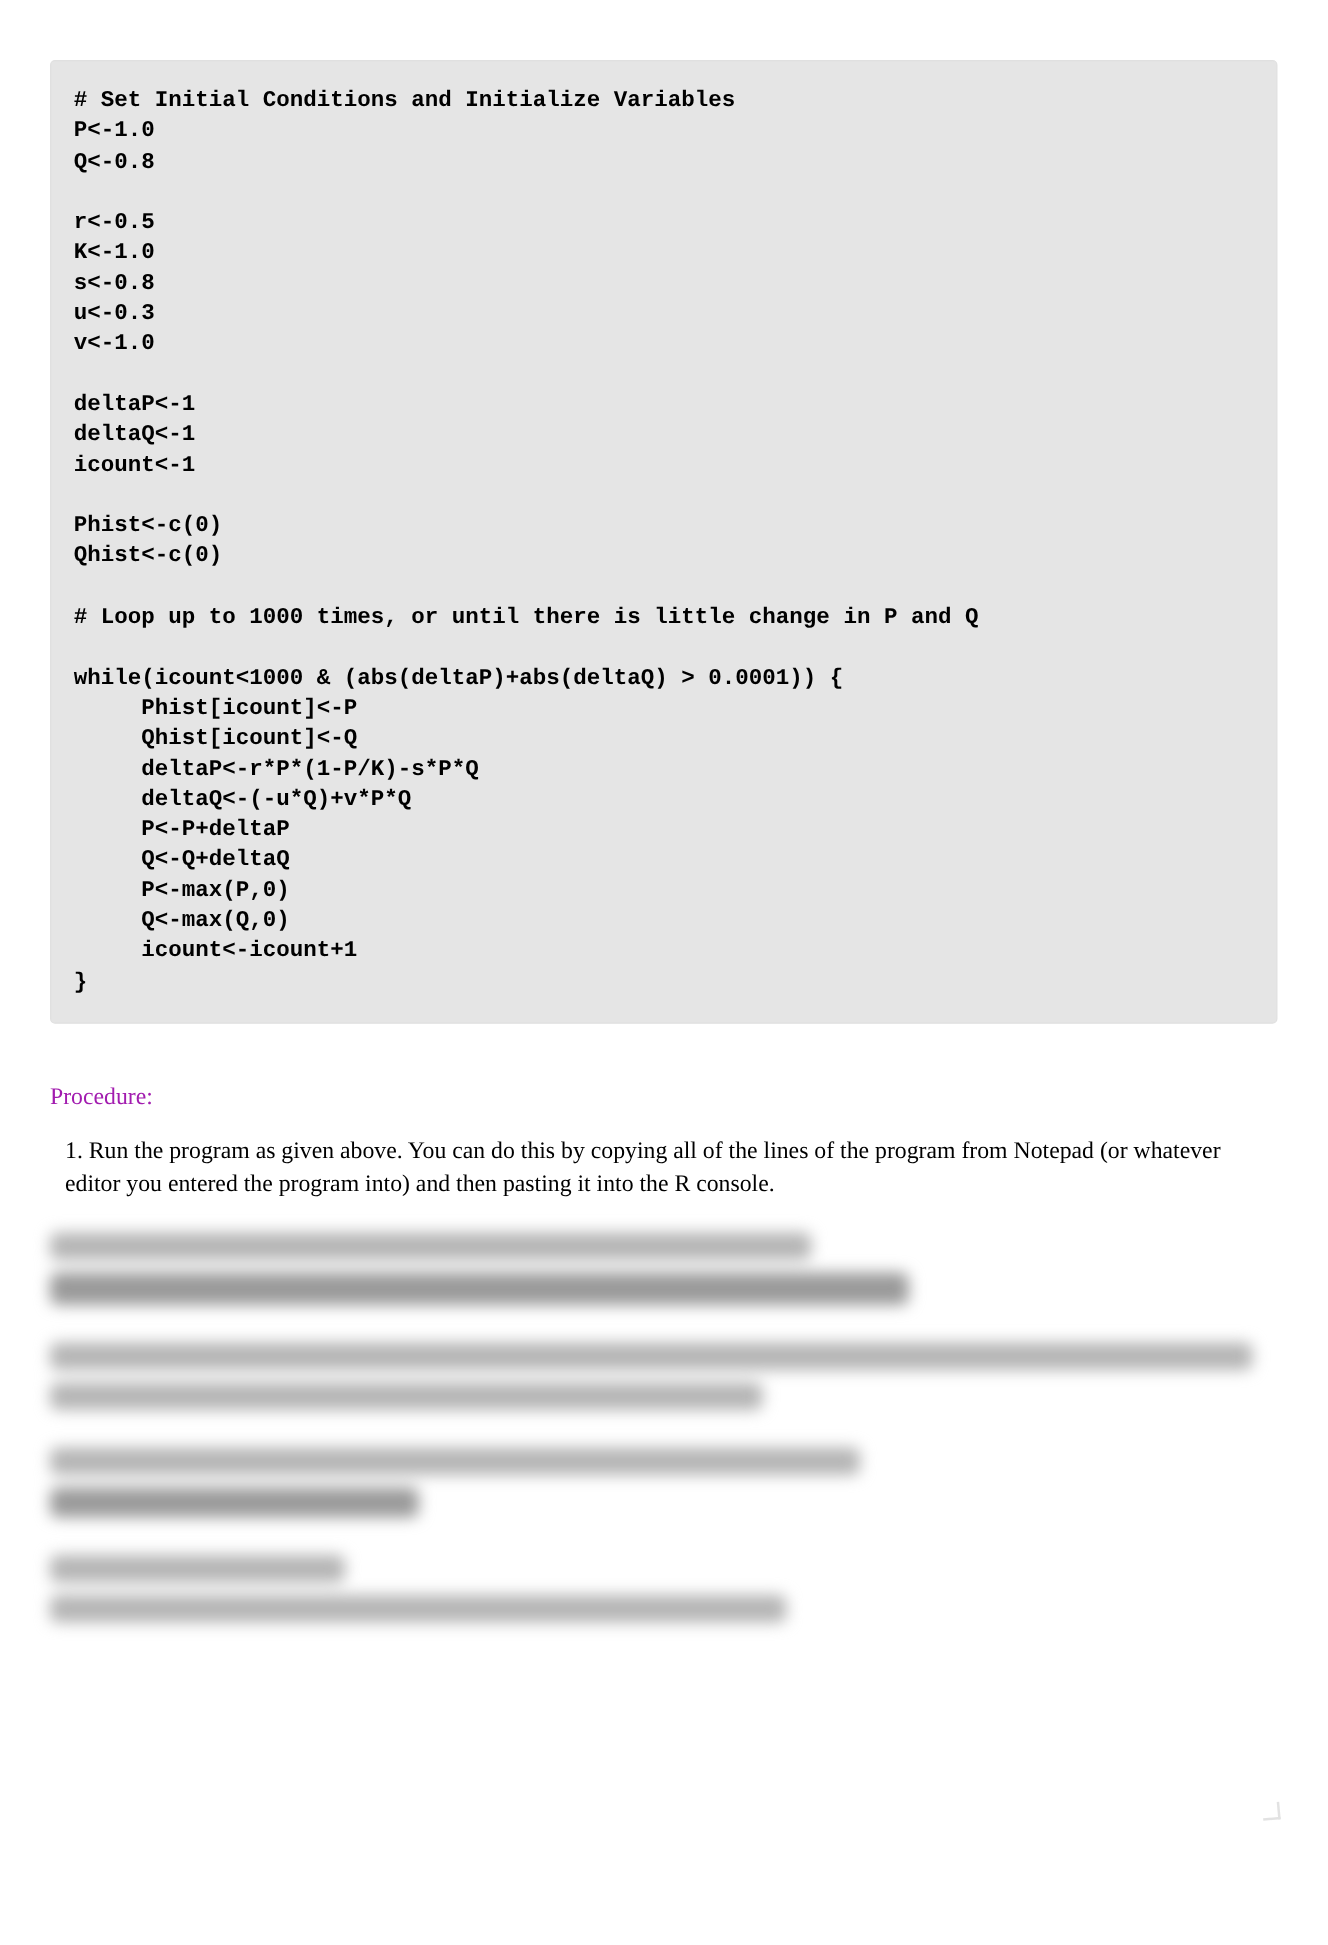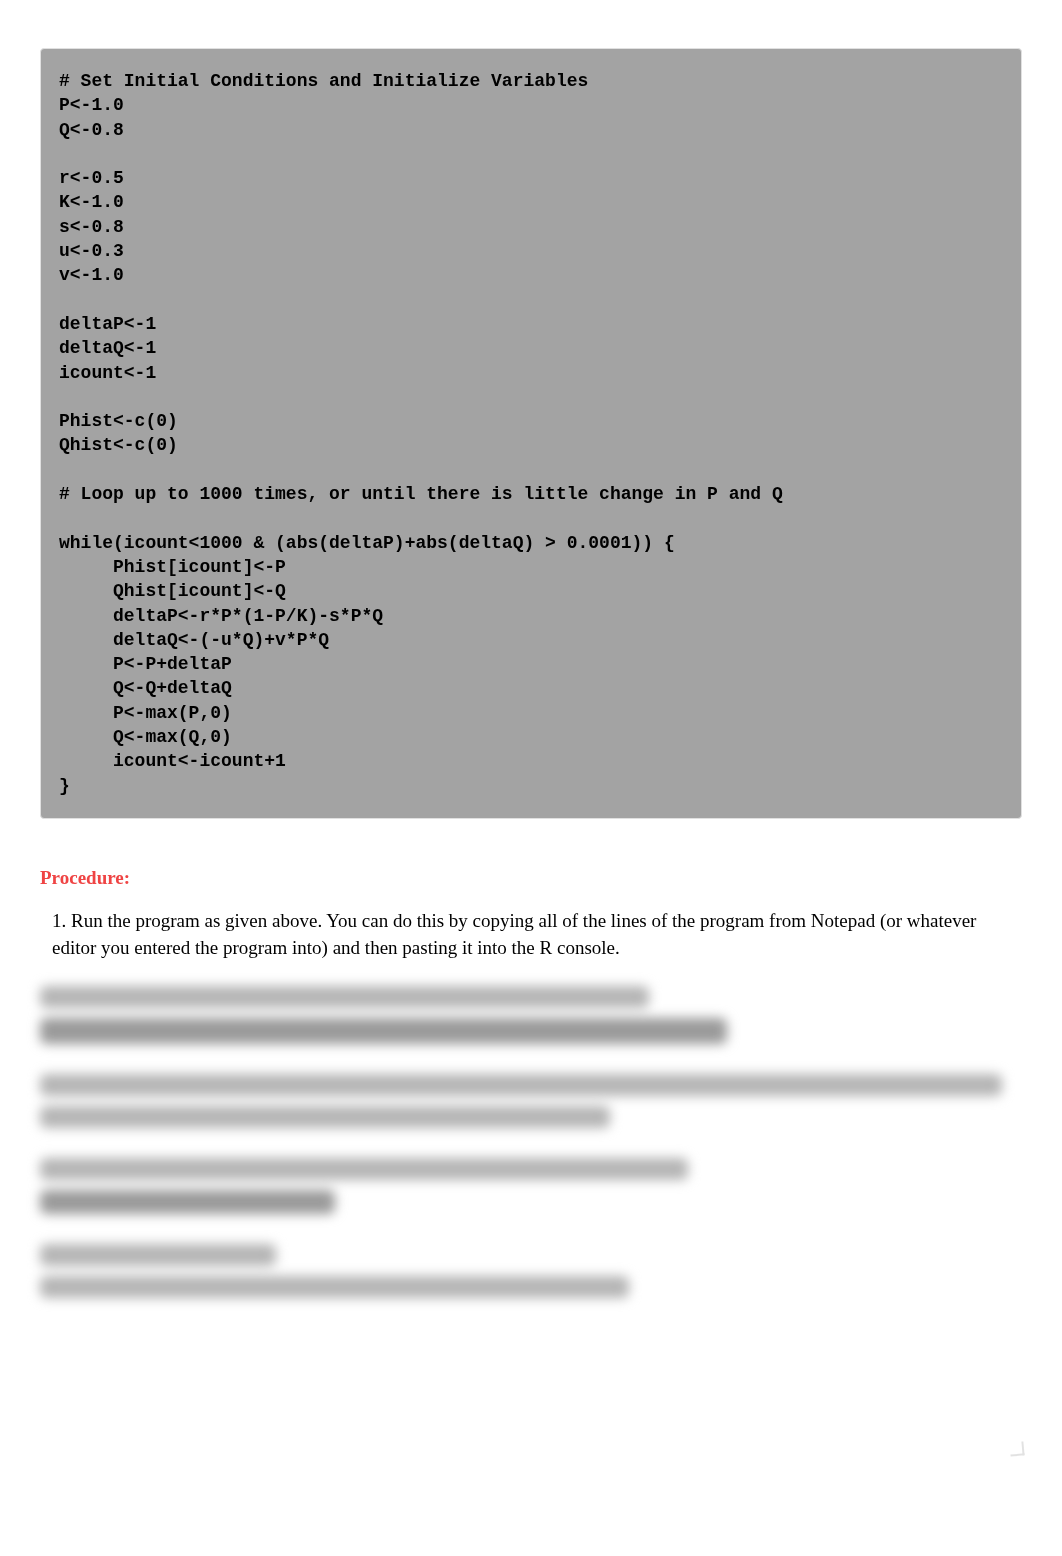--- a/index.html
+++ b/index.html
@@ -5,38 +5,38 @@
     * { box-sizing: border-box; }
     body {
       margin: 0;
       padding: 48px 40px;
       font-family: Georgia, 'Times New Roman', serif;
       background: #ffffff;
       color: #000000;
       width: 1062px;
     }
     .code-block {
-      background: #a3a3a3;
+      background: #e5e5e5;
       border: 1px solid #e0e0e0;
       border-radius: 4px;
       padding: 20px 18px;
       font-family: 'Courier New', Courier, monospace;
       font-size: 18px;
       font-weight: bold;
       line-height: 1.35;
       white-space: pre;
       margin: 0 0 48px 0;
       color: #000;
     }
     .procedure-heading {
       font-family: Georgia, 'Times New Roman', serif;
       font-size: 19px;
-      font-weight: bold;
+      font-weight: normal;
       margin: 0 0 18px 0;
-      color: #ef4444;
+      color: #a21caf;
     }
     .body-text {
       font-family: Georgia, 'Times New Roman', serif;
       font-size: 19px;
       line-height: 1.45;
       margin: 0 0 24px 12px;
       color: #000;
     }
     .blurred {
       filter: blur(6px);

